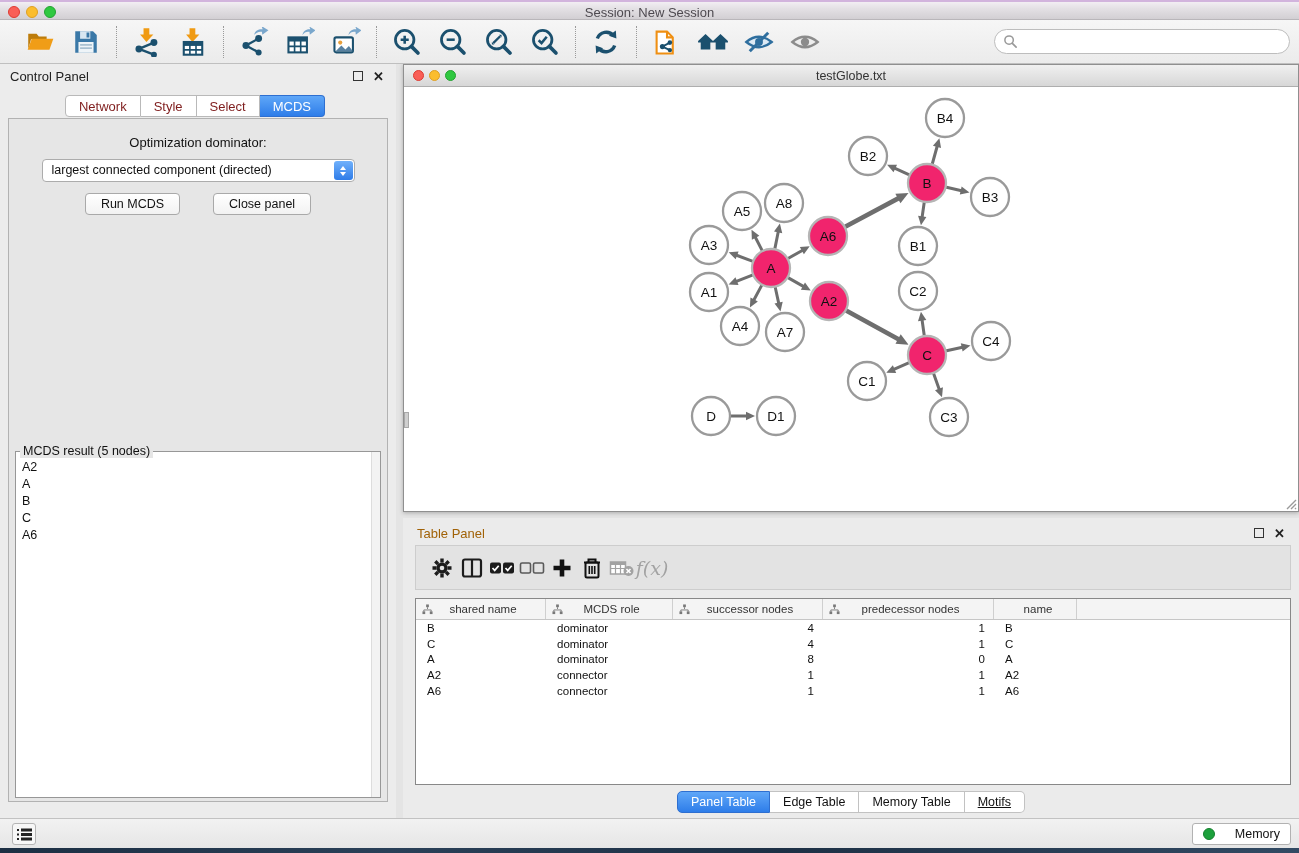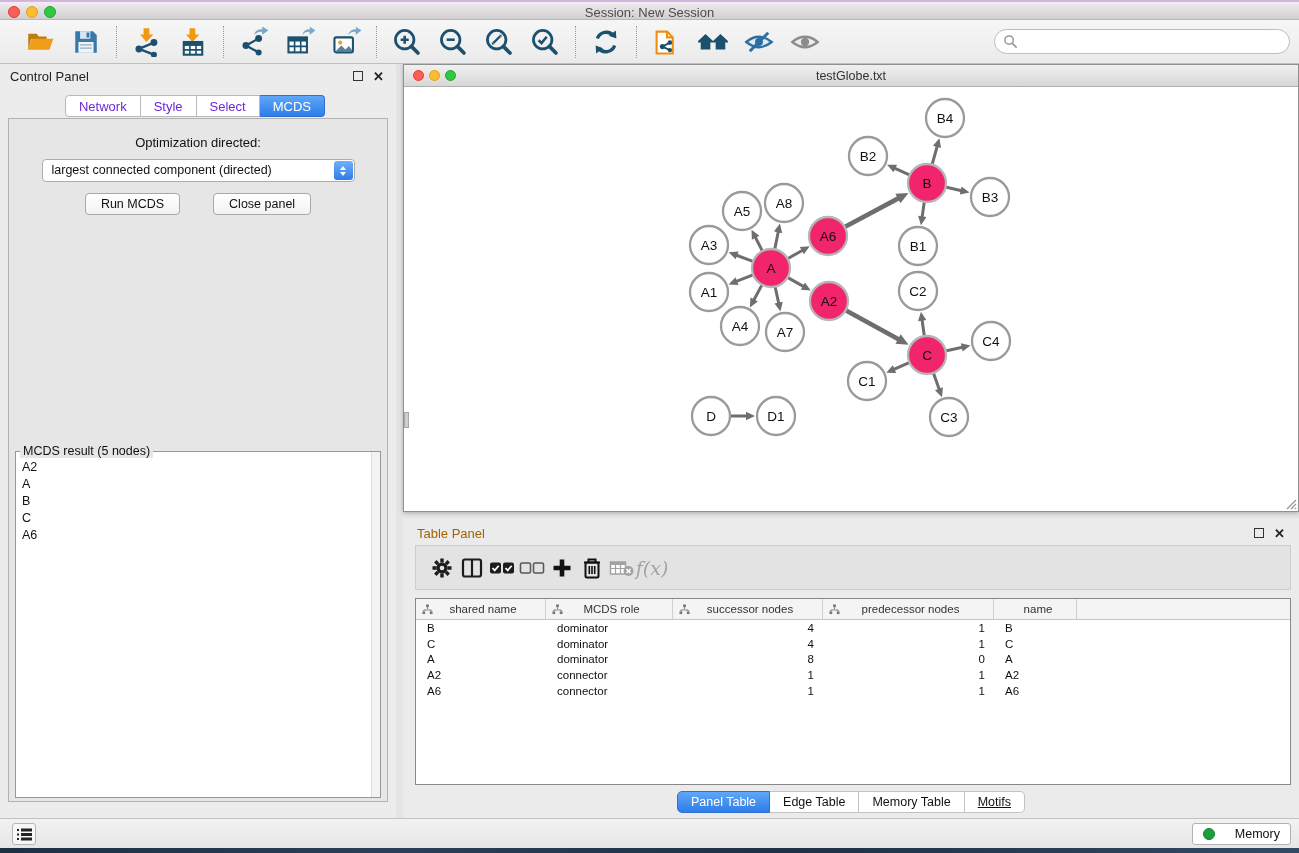--- a/index.html
+++ b/index.html
@@ -31,21 +31,21 @@
   #main { position:absolute; left:0; top:64px; width:1299px; height:754px; background:#e4e4e4; }
 
   
   #control-panel { position:absolute; left:0; top:0; width:396px; height:754px; background:#ececec; }
   #cp-header { position:absolute; left:10px; top:5px; font-size:13px; color:#222; }
   .panel-winbtns { position:absolute; top:5px; display:flex; gap:10px; font-size:12px; color:#222; }
   #cp-winbtns { right:12px; }
   .wb-float { font-size:11px; border:1.5px solid #333; width:10px; height:10px; display:inline-block; margin-top:2px; }
   .wb-close { font-weight:700; font-size:13px; }
   #cp-tabs { position:absolute; left:0; right:6px; top:31px; display:flex; justify-content:center; }
-  .cp-tab { background:#fff; border:1px solid #b9b9b9; border-left:none; padding:3px 13px; font-size:13px; color:#6d28d9; height:22px; }
+  .cp-tab { background:#fff; border:1px solid #b9b9b9; border-left:none; padding:3px 13px; font-size:13px; color:#7f1d1d; height:22px; }
   .cp-tab:first-child { border-left:1px solid #b9b9b9; border-radius:4px 0 0 4px; }
   .cp-tab:last-child { border-radius:0 4px 4px 0; }
   .cp-tab.sel { background:linear-gradient(#5fa7f8,#2e7de9); border-color:#2e6fd0; color:#fff; }
   #cp-body { position:absolute; left:8px; top:54px; width:380px; height:684px;
     background:#e6e6e6; border:1px solid #b2b2b2; }
   #opt-label { margin-top:16px; text-align:center; font-size:13px; color:#111; }
   #dropdown { position:relative; margin:9px auto 0; width:313px; height:23px; background:#fff;
     border:1px solid #acacac; border-radius:4px; font-size:12.5px; color:#111; line-height:21px; padding-left:9px; }
   #dropdown-stepper { position:absolute; right:1px; top:1px; bottom:1px; width:19px; border-radius:3px;
     background:linear-gradient(#71b1fb,#2e7ce8); display:flex; flex-direction:column; align-items:center; justify-content:center; gap:2px; }
@@ -281,21 +281,21 @@
       <span class="wb-float"></span>
       <span class="wb-close">✕</span>
     </div>
     <div id="cp-tabs">
         <div class="cp-tab">Network</div>
         <div class="cp-tab">Style</div>
         <div class="cp-tab">Select</div>
         <div class="cp-tab sel">MCDS</div>
       </div>
     <div id="cp-body">
-      <div id="opt-label">Optimization directed:</div>
+      <div id="opt-label">Optimization dominator:</div>
       <div id="dropdown">
         <span>largest connected component (directed)</span>
         <span id="dropdown-stepper">
             <span class="chev-up"></span>
             <span class="chev-dn"></span>
           </span>
       </div>
       <div id="cp-buttons">
         <button class="cp-btn">Run MCDS</button>
         <button class="cp-btn">Close panel</button>

